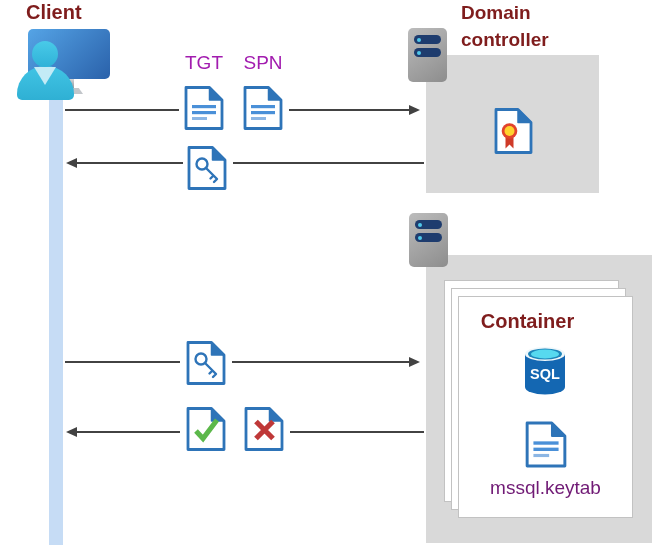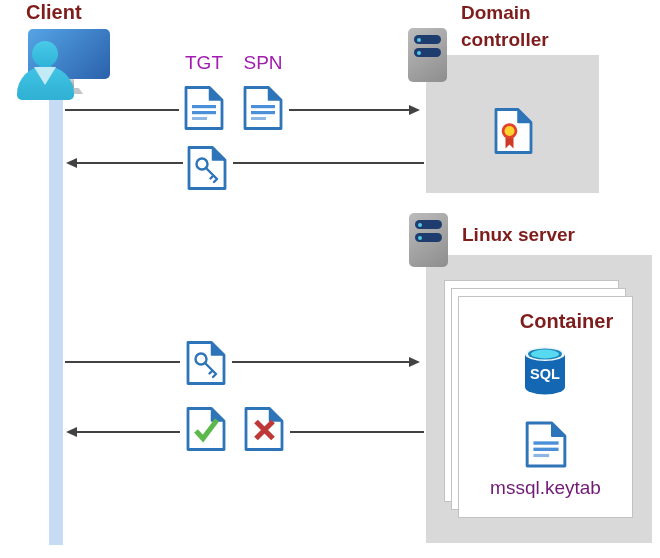--- a/index.html
+++ b/index.html
@@ -8,21 +8,21 @@
     font-family:"Liberation Sans","DejaVu Sans",sans-serif;
     overflow:hidden;
   }
   .abs{position:absolute;}
   
   .hdr{font-weight:bold;color:#7f1d1d;}
   .sub{color:#a21caf;}
   .client-label{left:26px;top:1px;font-size:20px;}
   .dc-label{left:461px;top:-1px;width:120px;font-size:19px;line-height:27px;}
   .ls-label{left:462px;top:224px;font-size:19px;white-space:nowrap;}
-  .container-label{left:458px;top:310px;width:139px;text-align:center;font-size:20px;padding-left:39px;}
+  .container-label{left:458px;top:310px;width:139px;text-align:center;font-size:20px;}
   .tgt-label{left:183px;top:52px;width:42px;text-align:center;font-size:19px;}
   .spn-label{left:242px;top:52px;width:42px;text-align:center;font-size:19px;}
   .result-label{left:135px;top:464px;width:200px;text-align:center;font-size:20px;color:#3d3d3d;}
   .keytab-label{left:458px;top:477px;width:175px;text-align:center;font-size:19px;color:#701a75;}
   
   .machine-box{background:#d9d9d9;}
   .dc-box{left:426px;top:55px;width:173px;height:138px;}
   .ls-box{left:426px;top:255px;width:226px;height:288px;}
   
   .card{width:175px;height:222px;background:#ffffff;border:1px solid #c2c2c2;box-sizing:border-box;}
@@ -116,21 +116,20 @@
 
   <div class="abs machine-box ls-box"></div>
   <div class="abs server-icon ls-server">
     <span class="server-bar b1">
         <span class="server-dot"></span>
       </span>
     <span class="server-bar b2">
         <span class="server-dot"></span>
       </span>
   </div>
-  <div class="abs hdr ls-label">Linux server</div>
 
   <div class="abs card card-back"></div>
   <div class="abs card card-mid"></div>
   <div class="abs card card-front"></div>
   <div class="abs hdr container-label">Container</div>
 
   <svg class="abs" style="left:523px;top:346px;width:44px;height:50px;" viewBox="0 0 44 50">
     <path d="M2 8 L2 41 A20 7.5 0 0 0 42 41 L42 8 Z" fill="#1467b2"></path>
     <ellipse cx="22" cy="8" rx="20" ry="7" fill="#eef7fb"></ellipse>
     <ellipse cx="22" cy="8" rx="17" ry="5.6" fill="#1f86ba"></ellipse>

